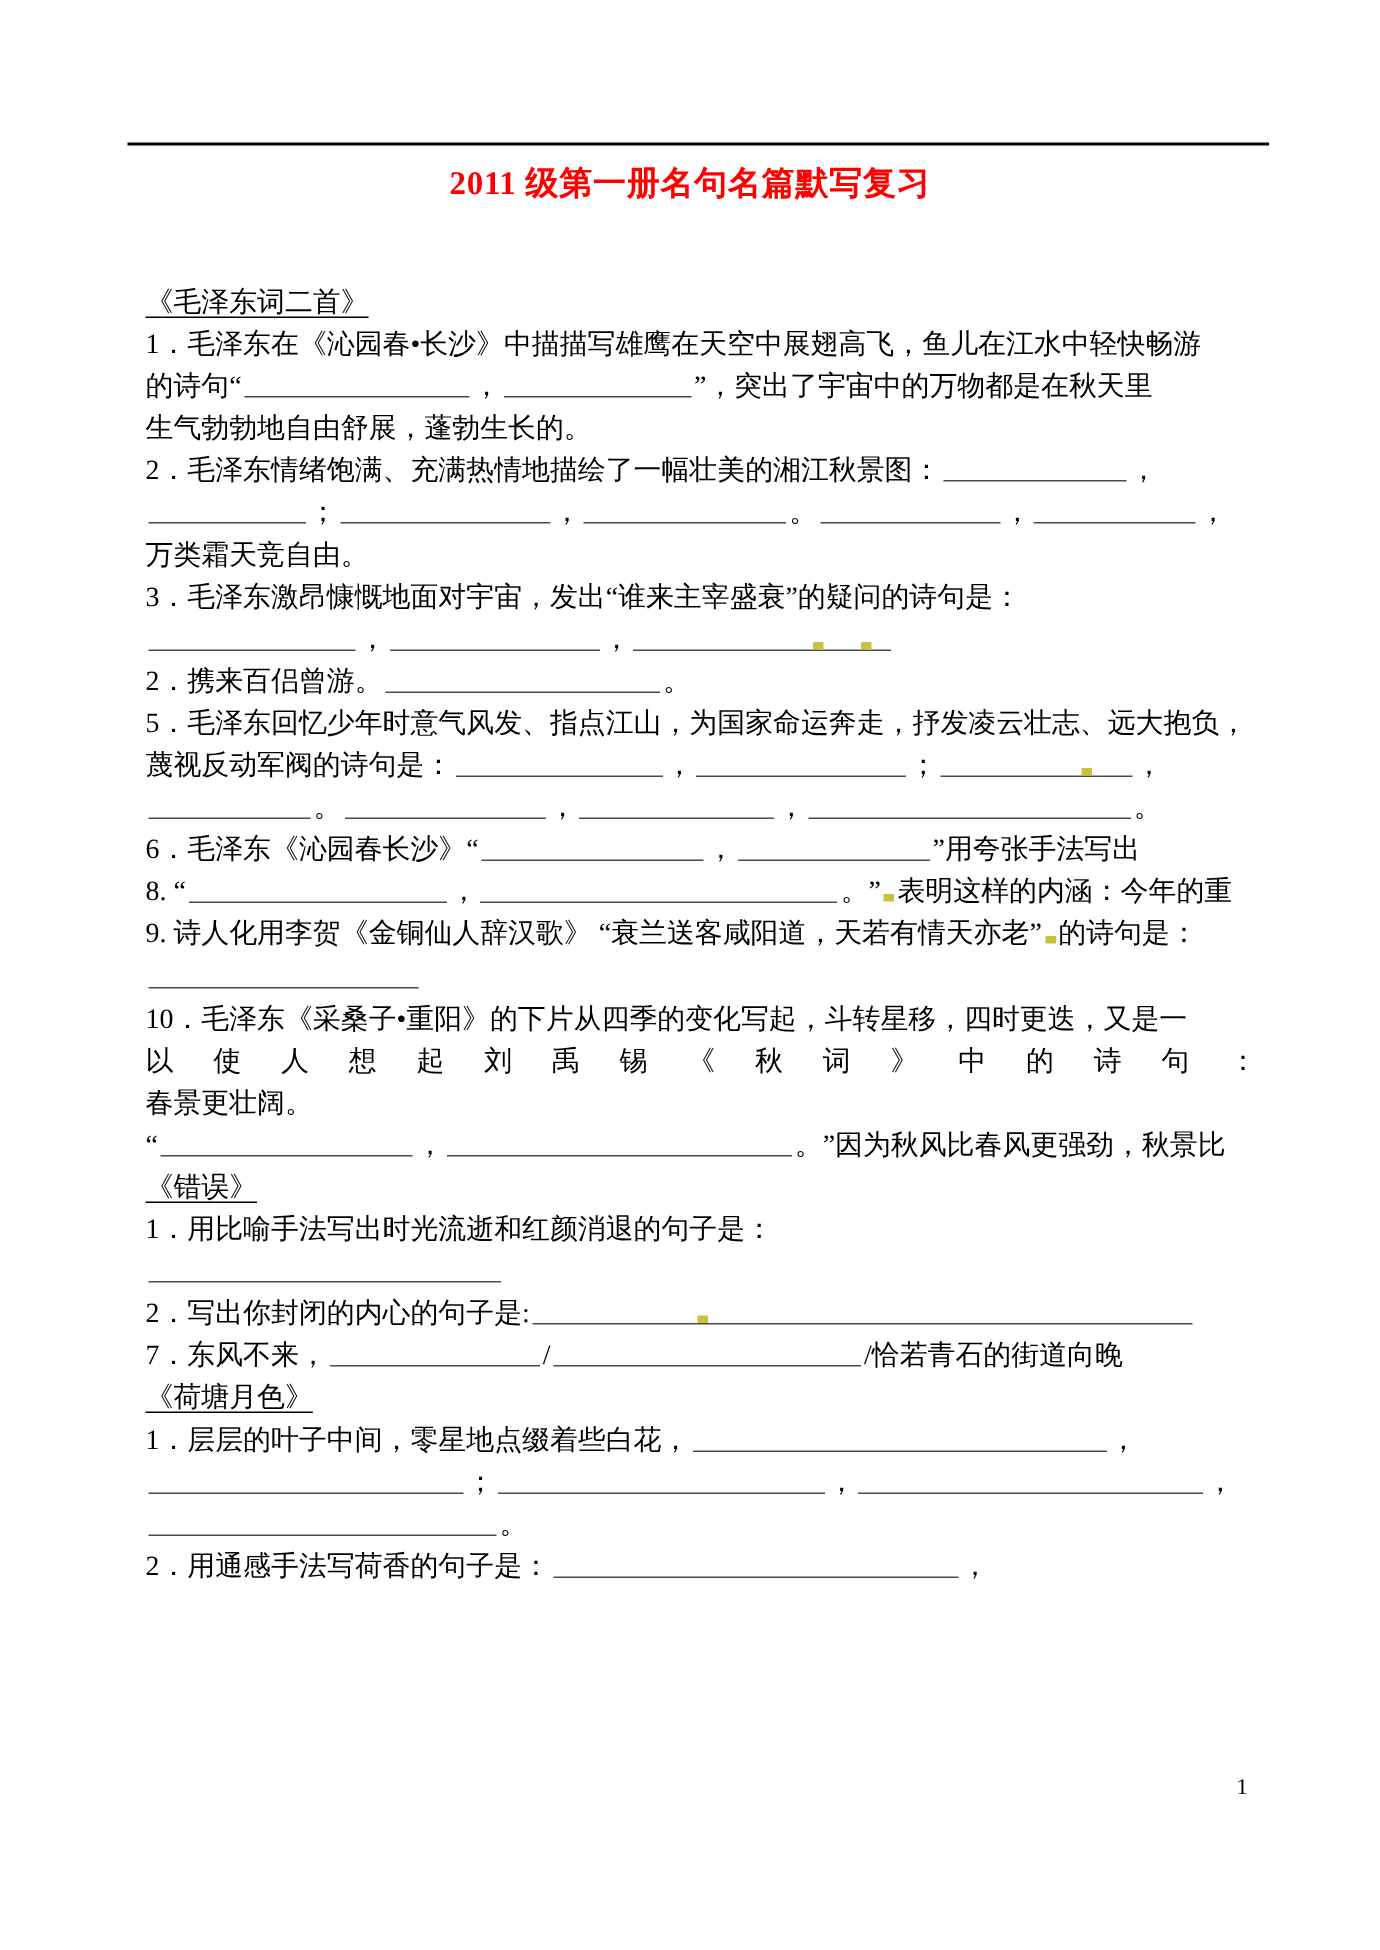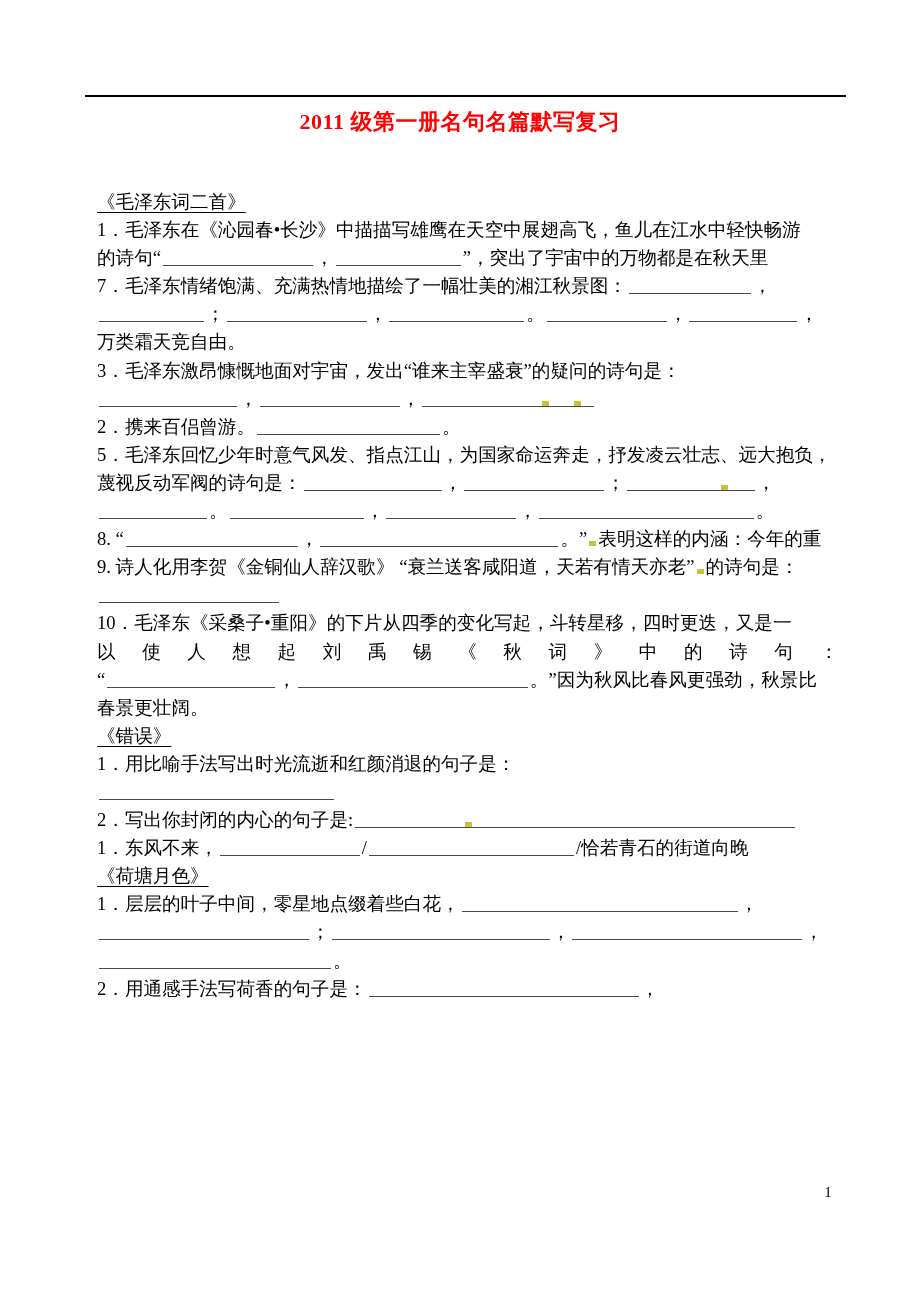--- a/index.html
+++ b/index.html
@@ -38,41 +38,43 @@
 </head>
 <body>
 
 <div class="page" style="color: rgb(0, 0, 0);">
   <div class="top-rule"></div>
   <h1 class="doc-title">2011 级第一册名句名篇默写复习</h1>
   <div class="doc-body">
       <div class="line"><span class="seg-heading">《毛泽东词二首》</span></div>
       <div class="line"><span>1．毛泽东在《沁园春•长沙》中描描写雄鹰在天空中展翅高飞，鱼儿在江水中轻快畅游</span></div>
       <div class="line"><span>的诗句“</span><span class="blank" style="width: 150px;"></span><span>，</span><span class="blank" style="width: 125px;"></span><span>”，突出了宇宙中的万物都是在秋天里</span></div>
-      <div class="line"><span>7．毛泽东情绪饱满、充满热情地描绘了一幅壮美的湘江秋景图：</span><span class="blank" style="width: 122px;"></span><span>，</span></div>
+      <div class="line"><span>生气勃勃地自由舒展，蓬勃生长的。</span></div>
+      <div class="line"><span>2．毛泽东情绪饱满、充满热情地描绘了一幅壮美的湘江秋景图：</span><span class="blank" style="width: 122px;"></span><span>，</span></div>
       <div class="line"><span class="blank" style="width: 105px;"></span><span>；</span><span class="blank" style="width: 140px;"></span><span>，</span><span class="blank" style="width: 135px;"></span><span>。</span><span class="blank" style="width: 120px;"></span><span>，</span><span class="blank" style="width: 108px;"></span><span>，</span></div>
       <div class="line"><span>万类霜天竞自由。</span></div>
       <div class="line"><span>3．毛泽东激昂慷慨地面对宇宙，发出“谁来主宰盛衰”的疑问的诗句是：</span></div>
       <div class="line"><span class="blank" style="width: 138px;"></span><span>，</span><span class="blank" style="width: 140px;"></span><span>，</span><span class="blank" style="width: 172px;"><i class="hl-mark" style="left: 120px;"></i><i class="hl-mark" style="left: 152px;"></i></span></div>
       <div class="line"><span>2．携来百侣曾游。</span><span class="blank" style="width: 183px;"></span><span>。</span></div>
       <div class="line"><span>5．毛泽东回忆少年时意气风发、指点江山，为国家命运奔走，抒发凌云壮志、远大抱负，</span></div>
       <div class="line"><span>蔑视反动军阀的诗句是：</span><span class="blank" style="width: 138px;"></span><span>，</span><span class="blank" style="width: 140px;"></span><span>；</span><span class="blank" style="width: 128px;"><i class="hl-mark" style="left: 94px;"></i></span><span>，</span></div>
       <div class="line"><span class="blank" style="width: 108px;"></span><span>。</span><span class="blank" style="width: 134px;"></span><span>，</span><span class="blank" style="width: 130px;"></span><span>，</span><span class="blank" style="width: 215px;"></span><span>。</span></div>
+      <div class="line"><span>6．毛泽东《沁园春长沙》“</span><span class="blank" style="width: 148px;"></span><span>，</span><span class="blank" style="width: 128px;"></span><span>”用夸张手法写出</span></div>
       <div class="line"><span>8. “</span><span class="blank" style="width: 172px;"></span><span>，</span><span class="blank" style="width: 238px;"></span><span>。”</span><i class="hl-mark inline"></i><span>表明这样的内涵：今年的重</span></div>
       <div class="line"><span>9. 诗人化用李贺《金铜仙人辞汉歌》 “衰兰送客咸阳道，天若有情天亦老”</span><i class="hl-mark inline"></i><span>的诗句是：</span></div>
       <div class="line"><span class="blank" style="width: 180px;"></span></div>
       <div class="line"><span>10．毛泽东《采桑子•重阳》的下片从四季的变化写起，斗转星移，四时更迭，又是一</span></div>
       <div class="line justify"><span>以 使 人 想 起 刘 禹 锡 《 秋 词 》 中 的 诗 句 ：</span></div>
+      <div class="line"><span>春景更壮阔。</span></div>
       <div class="line"><span>“</span><span class="blank" style="width: 168px;"></span><span>，</span><span class="blank" style="width: 230px;"></span><span>。”因为秋风比春风更强劲，秋景比</span></div>
-      <div class="line"><span>春景更壮阔。</span></div>
       <div class="line"><span class="seg-heading">《错误》</span></div>
       <div class="line"><span>1．用比喻手法写出时光流逝和红颜消退的句子是：</span></div>
       <div class="line"><span class="blank" style="width: 235px;"></span></div>
       <div class="line"><span>2．写出你封闭的内心的句子是:</span><span class="blank" style="width: 440px;"><i class="hl-mark" style="left: 110px;"></i></span></div>
-      <div class="line"><span>1．东风不来，</span><span class="blank" style="width: 140px;"></span><span>/</span><span class="blank" style="width: 205px;"></span><span>/恰若青石的街道向晚</span></div>
+      <div class="line"><span>7．东风不来，</span><span class="blank" style="width: 140px;"></span><span>/</span><span class="blank" style="width: 205px;"></span><span>/恰若青石的街道向晚</span></div>
       <div class="line"><span class="seg-heading">《荷塘月色》</span></div>
       <div class="line"><span>1．层层的叶子中间，零星地点缀着些白花，</span><span class="blank" style="width: 276px;"></span><span>，</span></div>
       <div class="line"><span class="blank" style="width: 210px;"></span><span>；</span><span class="blank" style="width: 218px;"></span><span>，</span><span class="blank" style="width: 230px;"></span><span>，</span></div>
       <div class="line"><span class="blank" style="width: 232px;"></span><span>。</span></div>
       <div class="line"><span>2．用通感手法写荷香的句子是：</span><span class="blank" style="width: 270px;"></span><span>，</span></div>
     </div>
   <div class="page-num">1</div>
 </div>
 
 </body></html>

